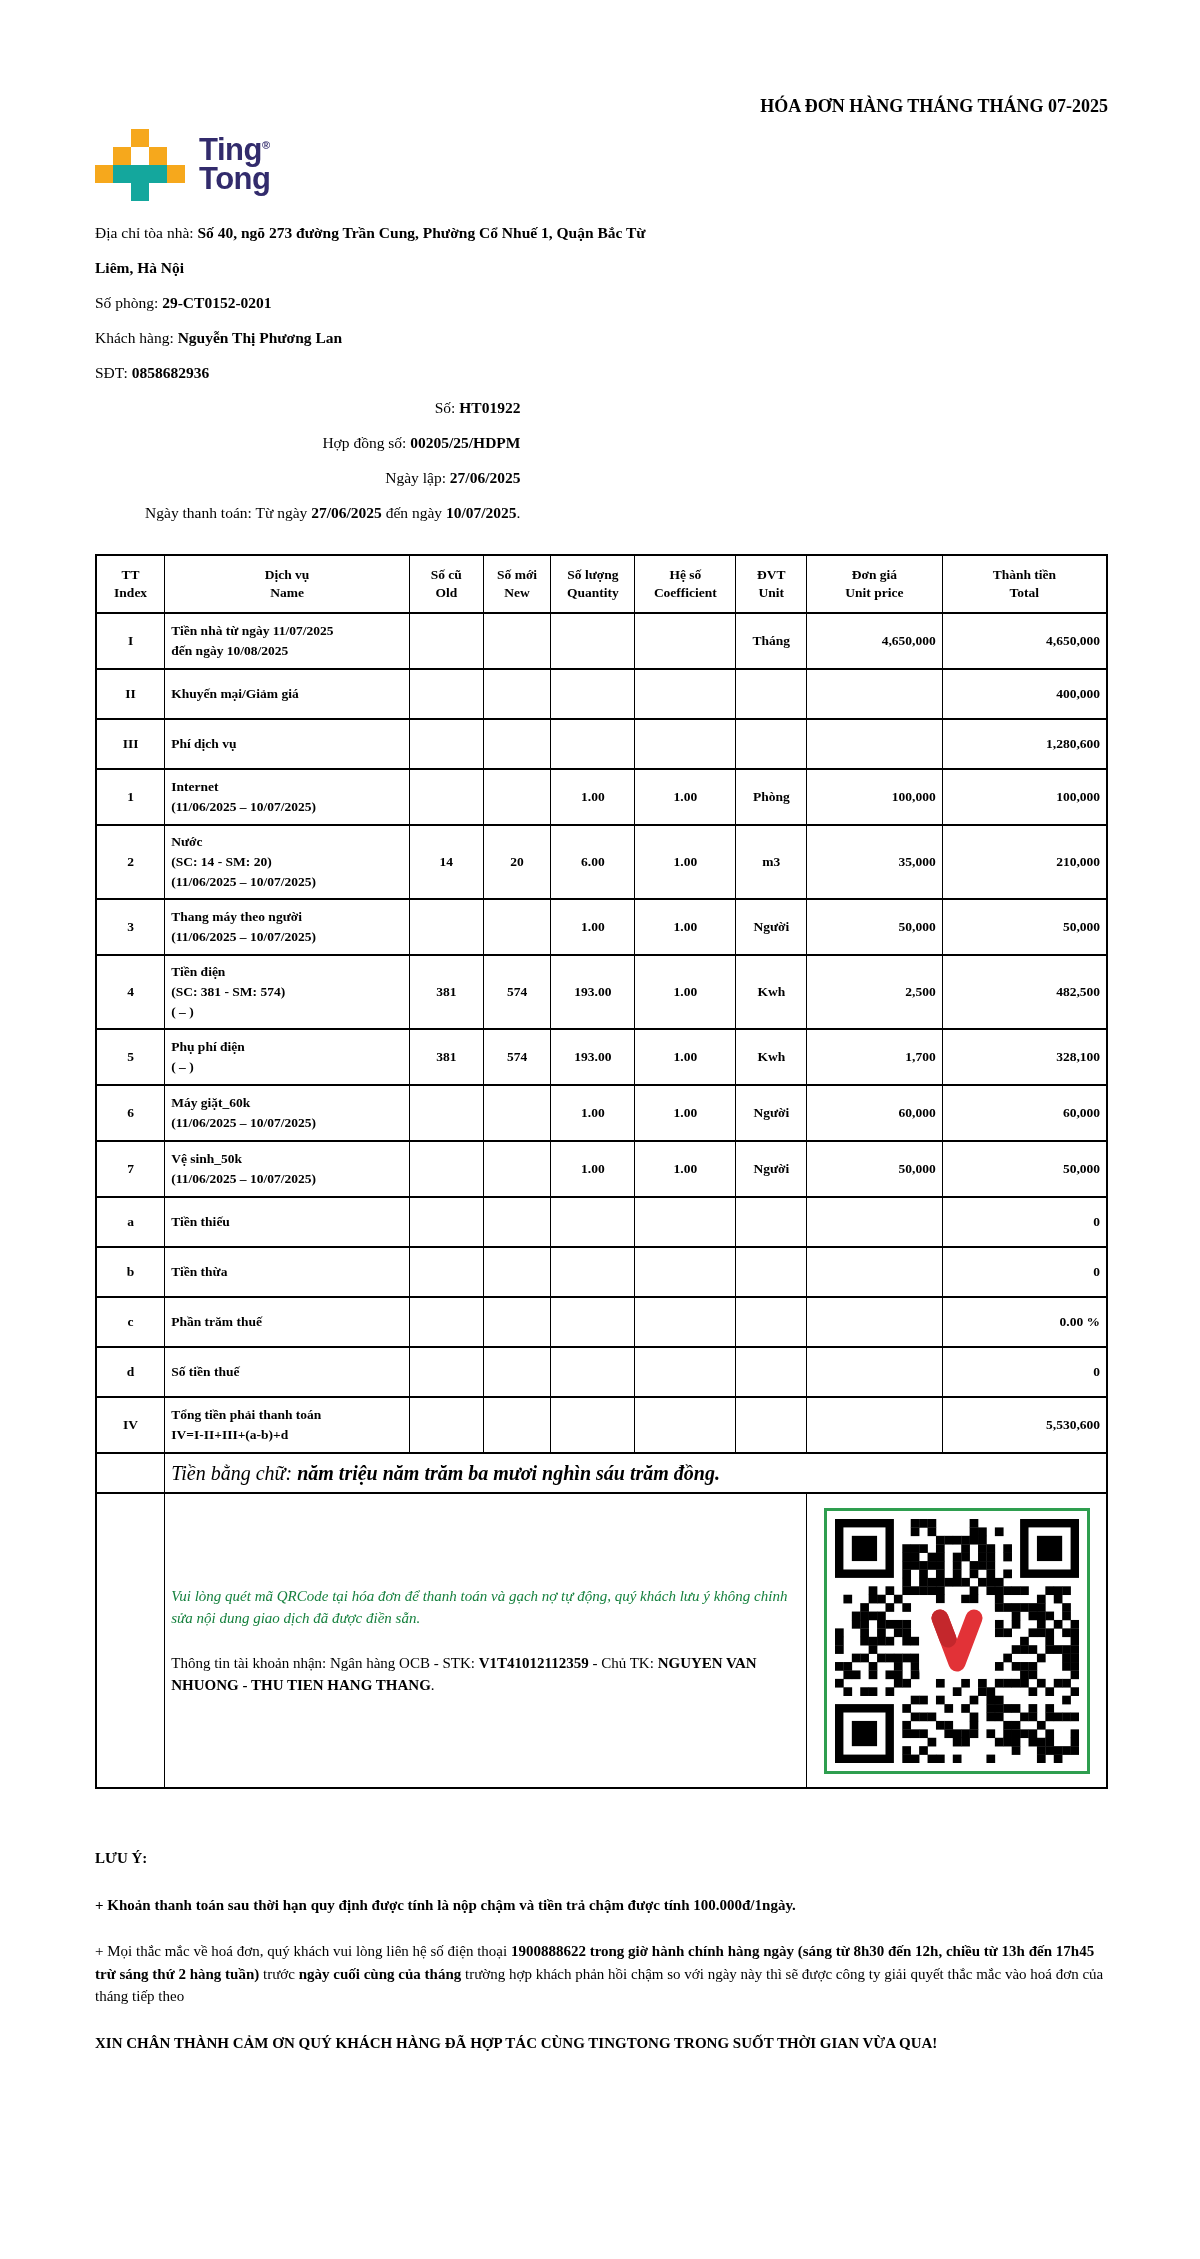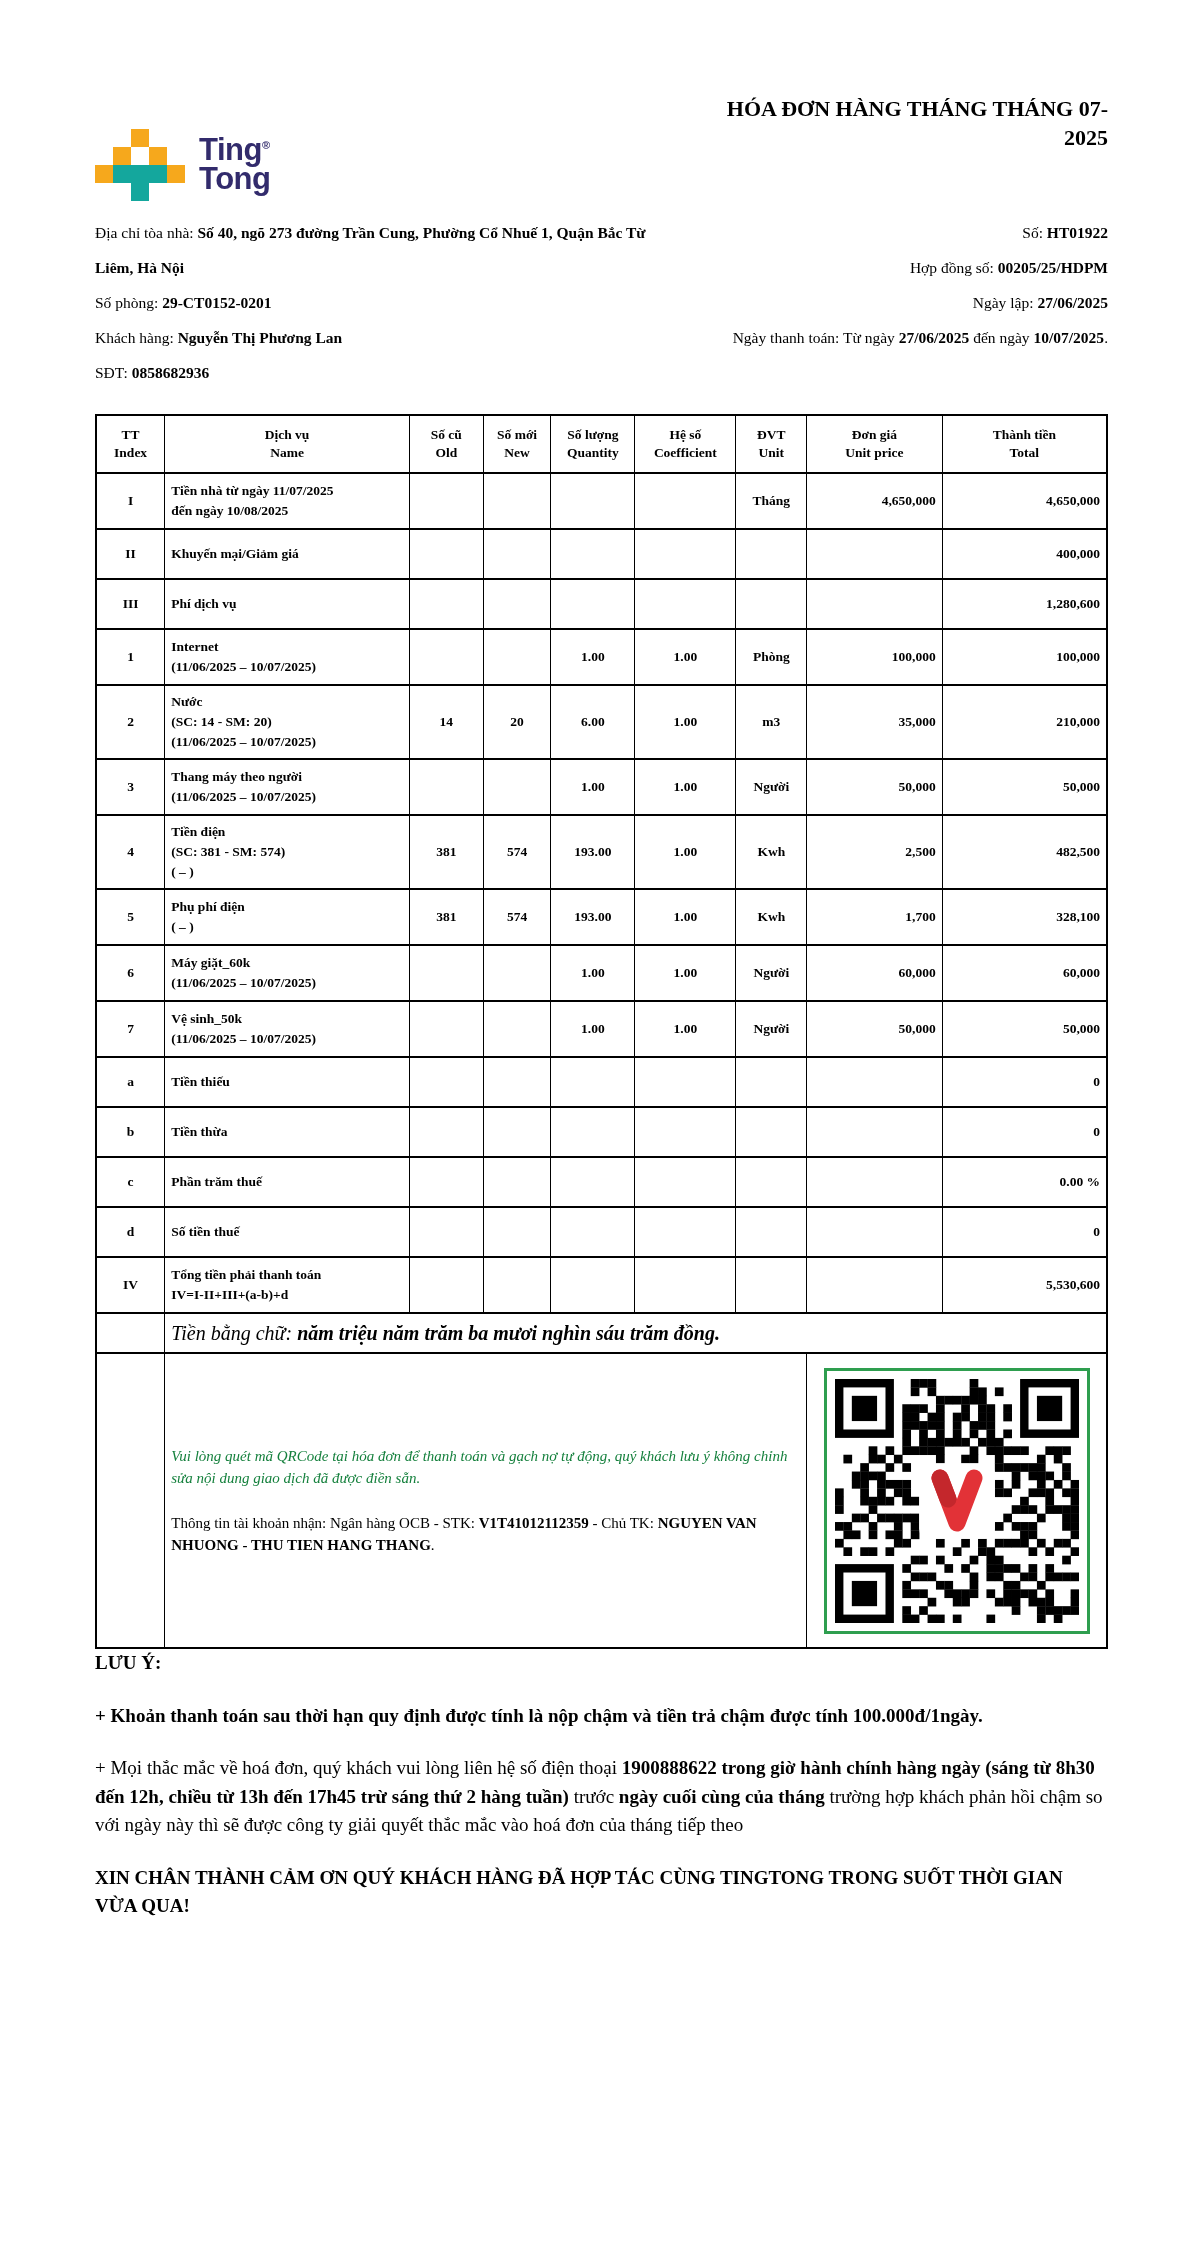--- a/index.html
+++ b/index.html
@@ -14,24 +14,24 @@
   }
   .content { padding:95px 92px 0 95px; }
 
   
   .header { display:flex; justify-content:space-between; align-items:flex-start; }
   .brand { margin-top:34px; display:flex; align-items:center; gap:14px; }
   .brand-mark { display:grid; grid-template-columns:repeat(5,18px); grid-template-rows:repeat(4,18px); }
   .px { width:18px; height:18px; }
   .brand-text { font-family:"Liberation Sans", sans-serif; font-weight:bold; font-size:31px; line-height:.92; letter-spacing:-.5px; }
   .brand-text sup { font-size:11px; }
-  .doc-title { width:420px; text-align:right; font-weight:bold; font-size:22px; line-height:1.3; }
+  .doc-title { width:420px; text-align:right; font-weight:bold; font-size:18px; line-height:1.3; }
 
   
-  .info { display:flex; justify-content:space-between; margin-top:14px; font-size:15.5px; }
+  .info { display:flex; justify-content:space-between; margin-top:14px; font-size:15.5px;flex-direction:column; }
   .info-left  { width:56%; line-height:35px; }
   .info-right { width:42%; line-height:35px; text-align:right; }
   .info b { font-weight:bold; }
 
   
   table.inv { width:100%; margin-top:24px; border-collapse:collapse; font-size:13.5px; font-weight:bold;border-radius:25px; }
   table.inv { border:2px solid #000; }
   table.inv td, table.inv th { border-left:1px solid #000; border-right:1px solid #000; border-top:2px solid #000; border-bottom:2px solid #000; vertical-align:middle; padding:5px 6px; }
   th.hdr { text-align:center; line-height:1.35; font-weight:bold; }
   td.c-tt   { text-align:center; }
@@ -45,21 +45,21 @@
   tr.words-row { height:40px; }
   td.words-cell { font-style:italic; font-weight:normal; padding-left:12px; font-size:20px; }
   td.words-cell b { font-weight:bold; }
   tr.qr-row { height:295px; }
   td.qr-text-cell { font-weight:normal; font-size:15px; line-height:1.5; padding:10px 14px; }
   td.qr-text-cell .red-note { margin-bottom:22px; }
   td.qr-cell { text-align:center; padding:4px; }
   .qr-box { display:inline-block; border:3px solid #2e9e4f; background:#fff; padding:8px; line-height:0; }
 
   
-  .notes { font-size:19px; line-height:1.5; }
+  .notes { margin-top:58px; font-size:15px; line-height:1.5; }
   .notes-heading { font-weight:bold; }
   .note { margin-top:24px; }
   .note-bold { font-weight:bold; }
   .thanks { margin-top:24px; font-weight:bold; }
 </style>
 </head>
 <body>
 
 <div class="page">
   <div class="content">

